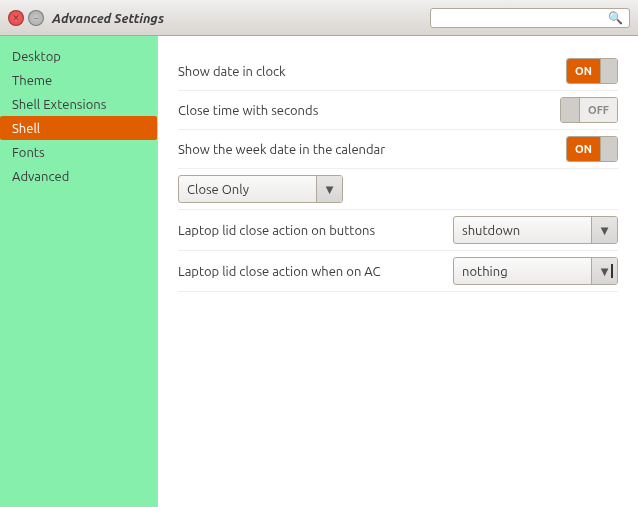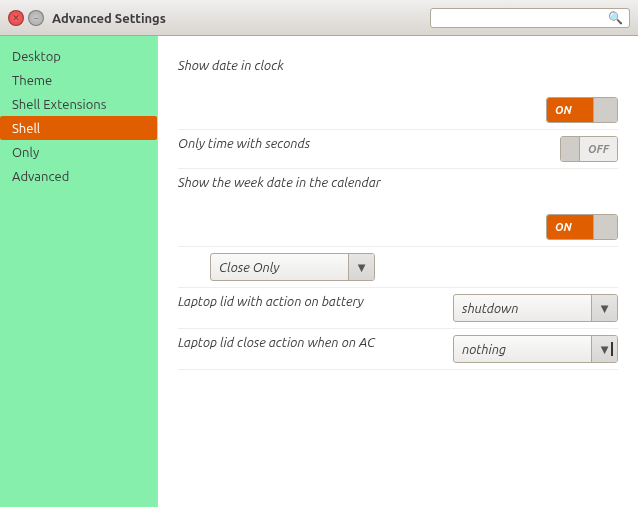--- a/index.html
+++ b/index.html
@@ -39,20 +39,21 @@
       color: rgba(0,0,0,0.5);
       cursor: pointer;
     }
     .titlebar-btn.close { background: radial-gradient(circle, #f46b6b, #e04040); }
     .titlebar-btn.minimize { background: radial-gradient(circle, #c8c8c8, #a8a8a8); }
     .titlebar-title {
       font-size: 13px;
       font-weight: bold;
       color: #3c3c3c;
       flex: 1;
+      font-style: italic;
     }
     .titlebar-search {
       display: flex;
       align-items: center;
       background: white;
       border: 1px solid #b0a898;
       border-radius: 3px;
       padding: 2px 6px;
       gap: 4px;
       width: 200px;
@@ -95,44 +96,43 @@
     
     .content {
       flex: 1;
       background: white;
       padding: 16px 20px;
     }
 
     
     .setting-row {
       display: flex;
+      align-items: center;
       min-height: 38px;
       border-bottom: 1px solid #f0eeec;
       padding: 6px 0;
-      font-style: italic;
     }
     .setting-label {
       flex: 1;
       color: #3c3c3c;
       font-size: 13px;
     }
     .setting-control {
       flex-shrink: 0;
     }
 
     
     .toggle-active {
       display: flex;
       align-items: center;
       border: 1px solid #b0a898;
       border-radius: 3px;
       overflow: hidden;
       height: 26px;
-      width: 72px;
-      margin-top: 39px;
+      width: 52px;
     }
     .t-on-label {
       background: #e05e00;
       color: white;
       font-size: 11px;
       font-weight: bold;
       padding: 0 8px;
       height: 100%;
       display: flex;
       align-items: center;
@@ -178,21 +178,20 @@
     .dropdown {
       display: flex;
       align-items: center;
       border: 1px solid #b0a898;
       border-radius: 3px;
       background: linear-gradient(to bottom, #fafafa, #edebe9);
       height: 28px;
       width: 165px;
       cursor: pointer;
       overflow: hidden;
-      margin-left: 32px;
     }
     .dropdown-value {
       flex: 1;
       padding: 0 8px;
       font-size: 13px;
       color: #3c3c3c;
     }
     .dropdown-arrow {
       width: 26px;
       height: 100%;
@@ -248,41 +247,41 @@
     <div class="sidebar-item">
       <span>Theme</span>
     </div>
     <div class="sidebar-item">
       <span>Shell Extensions</span>
     </div>
     <div class="sidebar-item active">
       <span>Shell</span>
     </div>
     <div class="sidebar-item">
-      <span>Only</span>
+      <span>Fonts</span>
     </div>
     <div class="sidebar-item">
       <span>Advanced</span>
     </div>
   </div>
 
   <div class="content">
 
     <div class="setting-row">
       <span class="setting-label">Show date in clock</span>
       <div class="setting-control">
         <div class="toggle-active">
           <span class="t-on-label">ON</span>
           <div class="t-thumb"></div>
         </div>
       </div>
     </div>
 
     <div class="setting-row">
-      <span class="setting-label">Only time with seconds</span>
+      <span class="setting-label">Close time with seconds</span>
       <div class="setting-control">
         <div class="toggle-inactive">
           <div class="t-thumb2"></div>
           <span class="t-off-label">OFF</span>
         </div>
       </div>
     </div>
 
     <div class="setting-row">
       <span class="setting-label">Show the week date in the calendar</span>
@@ -299,21 +298,21 @@
         <div class="dropdown">
           <span class="dropdown-value">Close Only</span>
           <div class="dropdown-arrow">
             <span>▼</span>
           </div>
         </div>
       </div>
     </div>
 
     <div class="setting-row">
-      <span class="setting-label">Laptop lid with action on battery</span>
+      <span class="setting-label">Laptop lid close action on buttons</span>
       <div class="setting-control">
         <div class="dropdown">
           <span class="dropdown-value">shutdown</span>
           <div class="dropdown-arrow">
             <span>▼</span>
           </div>
         </div>
       </div>
     </div>
 

